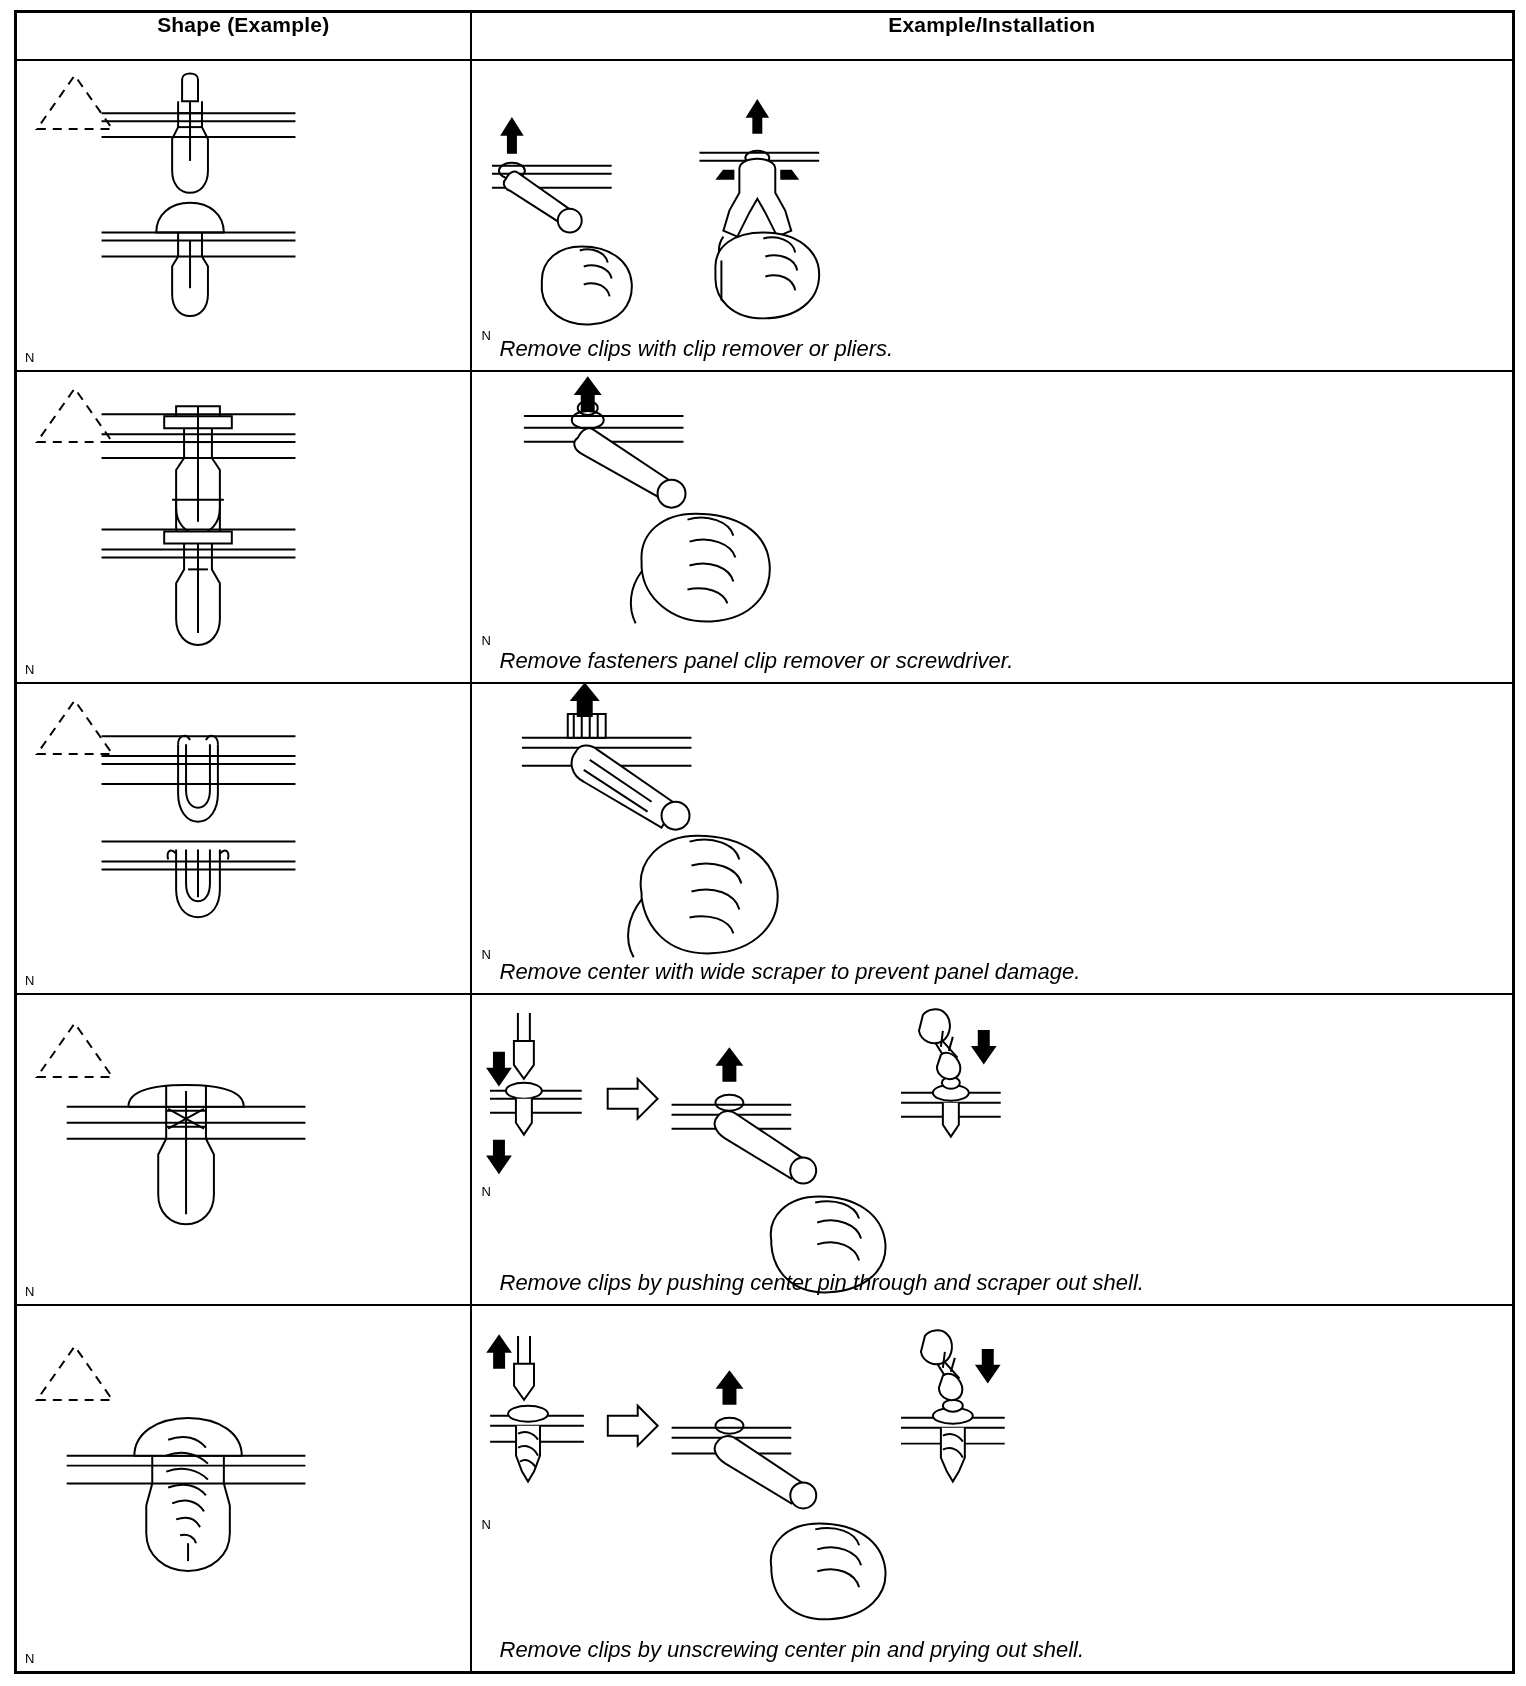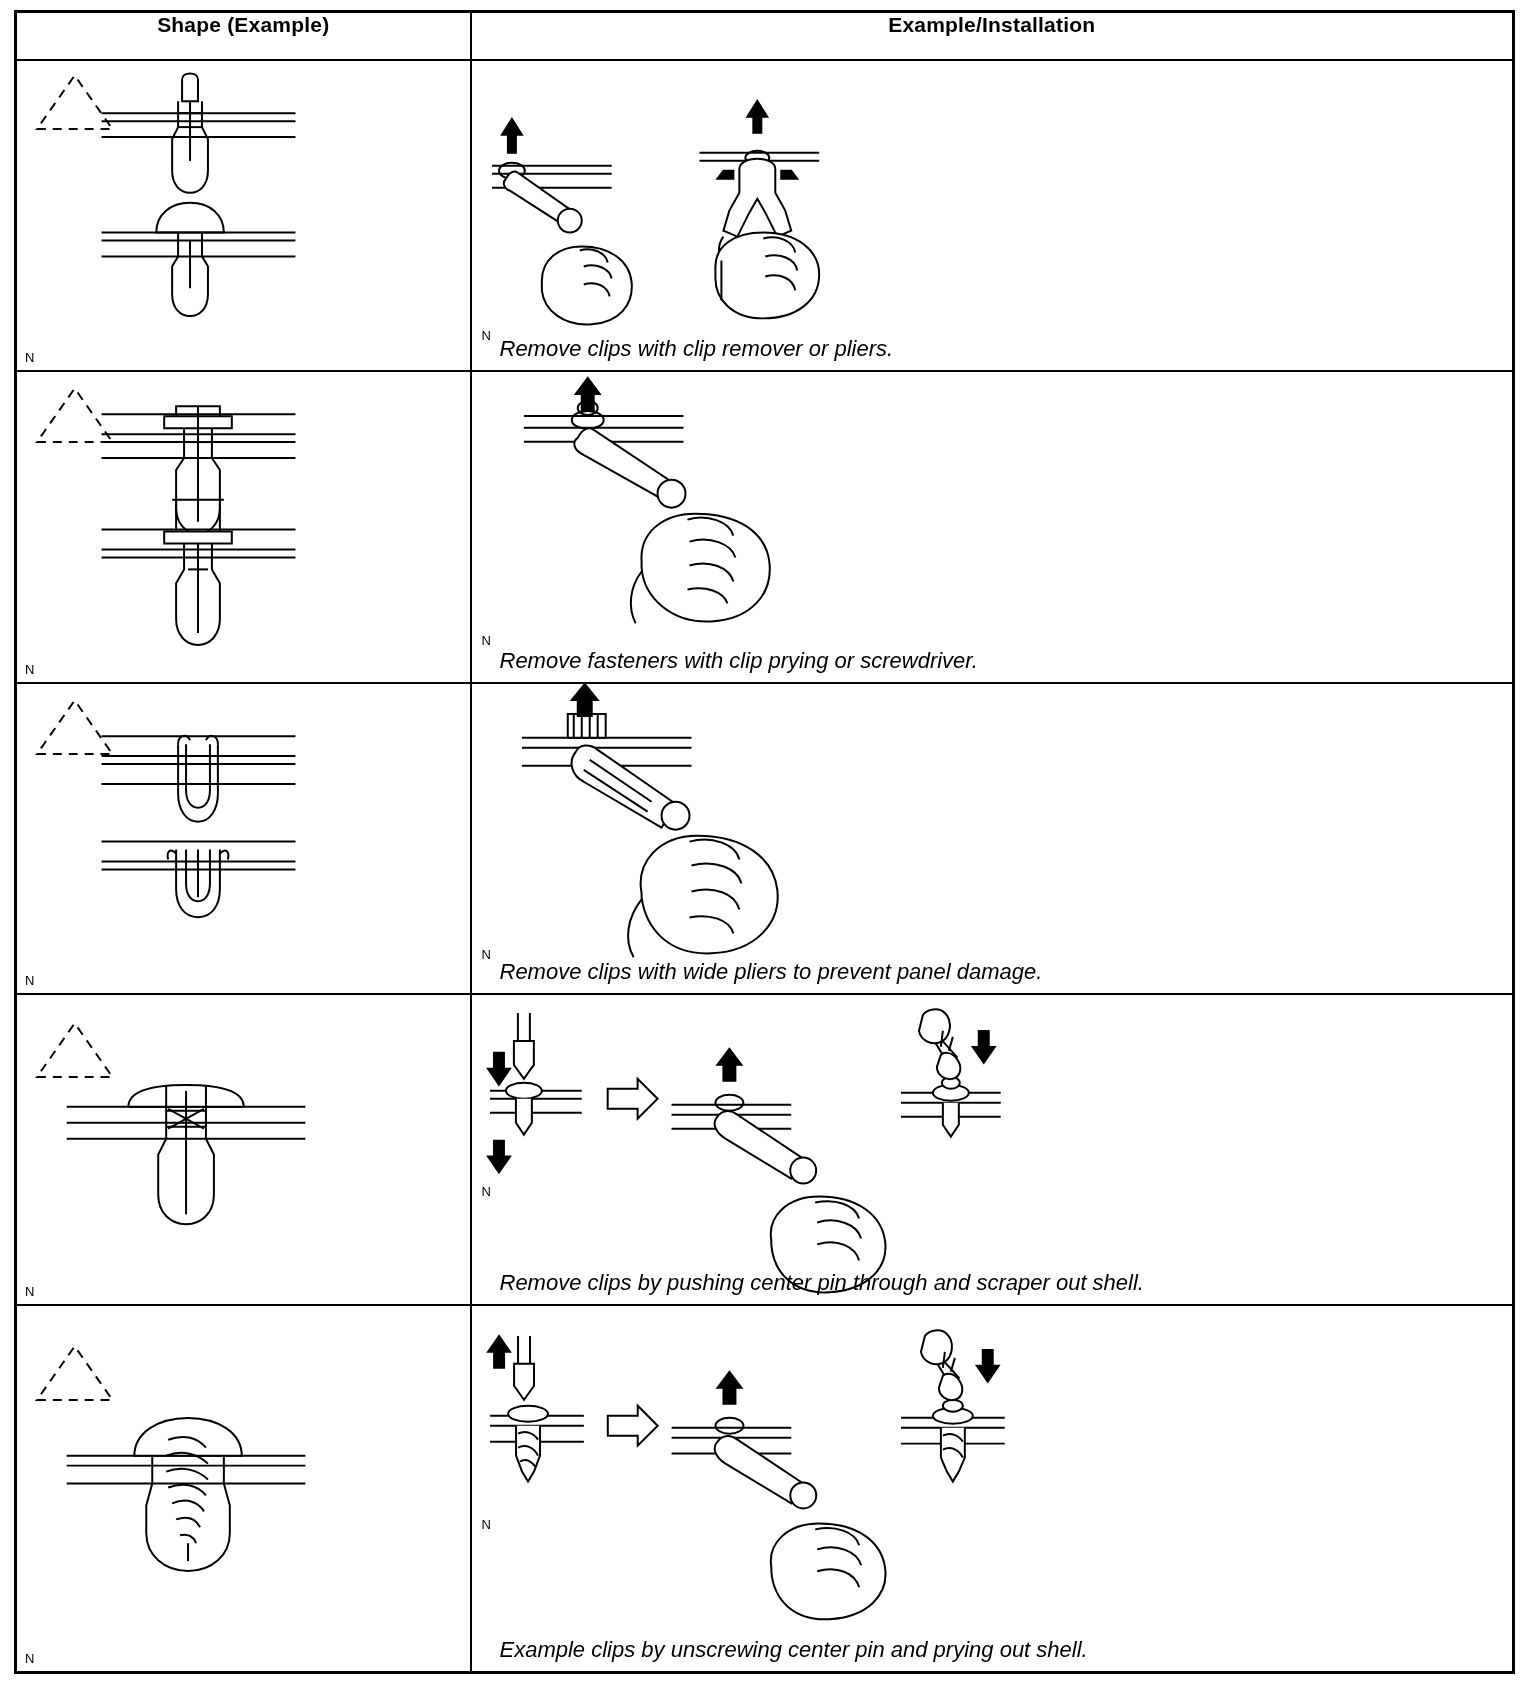--- a/index.html
+++ b/index.html
@@ -196,21 +196,21 @@
               <path d="M110 24 L122 24 L122 8 L128 8 L116 -8 L104 8 L110 8 Z" fill="#000" transform="translate(0,14)"></path>
               <path d="M120 60 L196 108 M106 70 L186 120"></path>
               <path d="M106 66 C100 70 102 78 110 82 L188 126 L200 110 L122 58 C116 54 110 58 106 66 Z" fill="#fff"></path>
               <circle cx="200" cy="122" r="14" fill="#fff"></circle>
               <path d="M170 190 C168 162 190 142 224 142 C266 142 294 160 298 190 C302 222 280 248 240 250 C200 252 172 226 170 196 Z" fill="#fff"></path>
               <path d="M216 148 C236 142 258 150 262 164 M218 170 C238 164 260 172 264 186 M218 194 C238 188 258 196 262 210 M216 218 C234 214 252 220 256 232"></path>
               <path d="M170 200 C158 216 156 236 164 252"></path>
             </g>
           </svg>
           <div class="proc-n" style="top:262px;">N</div>
-          <div class="caption">Remove fasteners with clip prying or screwdriver.</div>
+          <div class="caption">Remove fasteners panel clip remover or screwdriver.</div>
         </td>
       </tr>
 
       <tr style="height:310px;">
         <td class="shape-cell">
           <svg class="art" viewBox="0 0 455 310">
             <g fill="none" stroke="#000" stroke-width="2">
               <path d="M20 70 L96 70 L58 16 Z" stroke-dasharray="9,7"></path>
               <line x1="85" y1="52" x2="280" y2="52"></line>
               <line x1="85" y1="72" x2="280" y2="72"></line>
@@ -242,21 +242,21 @@
               <path d="M106 18 L120 18 L120 2 L126 2 L113 -14 L100 2 L106 2 Z" fill="#000" transform="translate(0,14)"></path>
               <path d="M104 68 C96 78 100 92 112 98 L190 144 L204 120 L126 66 C118 60 108 60 104 68 Z" fill="#fff"></path>
               <path d="M118 76 L180 118 M112 86 L176 128"></path>
               <circle cx="204" cy="132" r="14" fill="#fff"></circle>
               <path d="M170 210 C164 178 188 152 226 152 C272 152 302 174 306 206 C310 240 284 268 240 270 C196 272 174 244 170 214 Z" fill="#fff"></path>
               <path d="M218 158 C240 152 264 160 268 176 M220 182 C242 176 266 184 270 200 M220 208 C242 202 264 210 268 226 M218 234 C238 230 258 236 262 250"></path>
               <path d="M170 216 C156 234 152 256 162 274"></path>
             </g>
           </svg>
           <div class="proc-n" style="top:264px;">N</div>
-          <div class="caption">Remove clips with wide pliers to prevent panel damage.</div>
+          <div class="caption">Remove center with wide scraper to prevent panel damage.</div>
         </td>
       </tr>
 
       <tr style="height:310px;">
         <td class="shape-cell">
           <svg class="art" viewBox="0 0 455 310">
             <g fill="none" stroke="#000" stroke-width="2">
               <path d="M20 82 L96 82 L58 28 Z" stroke-dasharray="9,7"></path>
               <line x1="50" y1="112" x2="290" y2="112"></line>
               <line x1="50" y1="128" x2="290" y2="128"></line>
@@ -360,20 +360,20 @@
               <path d="M470 122 L470 152 L476 166 L482 176 L488 166 L494 152 L494 122" fill="#fff"></path>
               <path d="M472 130 C480 126 488 130 492 136 M472 144 C480 140 488 144 492 152"></path>
               <path d="M464 54 L470 52 L488 72 L480 80 Z" fill="#fff"></path>
               <path d="M472 70 C476 66 484 68 488 74 C494 82 492 92 484 94 C476 96 468 90 468 82 Z" fill="#fff"></path>
               <path d="M454 30 C458 24 470 22 476 28 C484 36 482 50 474 56 C464 62 452 56 450 46 Z" fill="#fff"></path>
               <path d="M472 62 L474 46 M480 66 L484 52"></path>
               <path d="M512 44 L522 44 L522 60 L528 60 L517 76 L506 60 L512 60 Z" fill="#000"></path>
             </g>
           </svg>
           <div class="proc-n" style="top:212px;">N</div>
-          <div class="caption">Example clips by unscrewing center pin and prying out shell.</div>
+          <div class="caption">Remove clips by unscrewing center pin and prying out shell.</div>
         </td>
       </tr>
 
     </tbody>
   </table>
 
 </div>
 
 </body></html>

